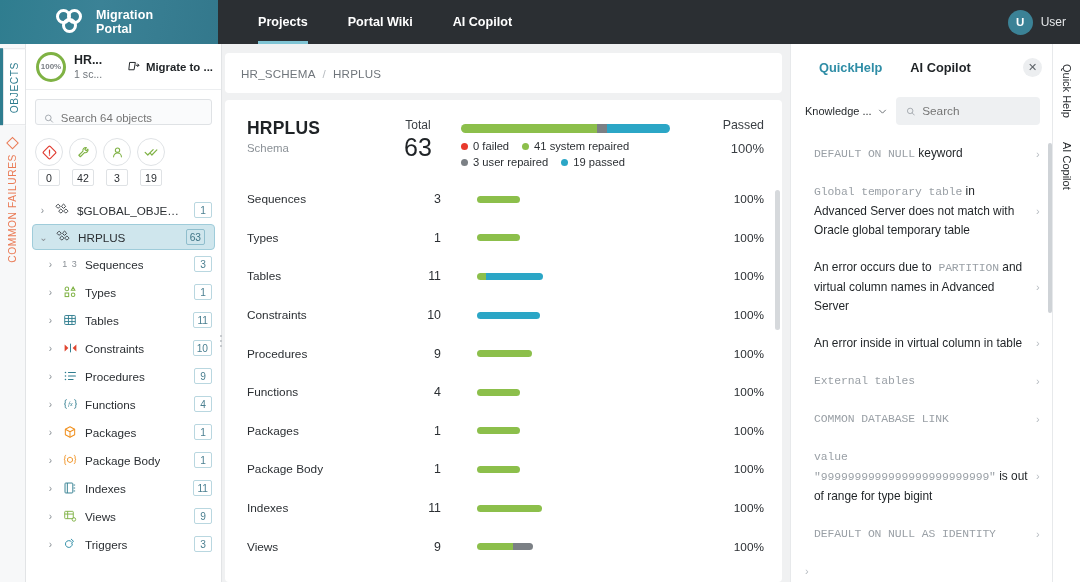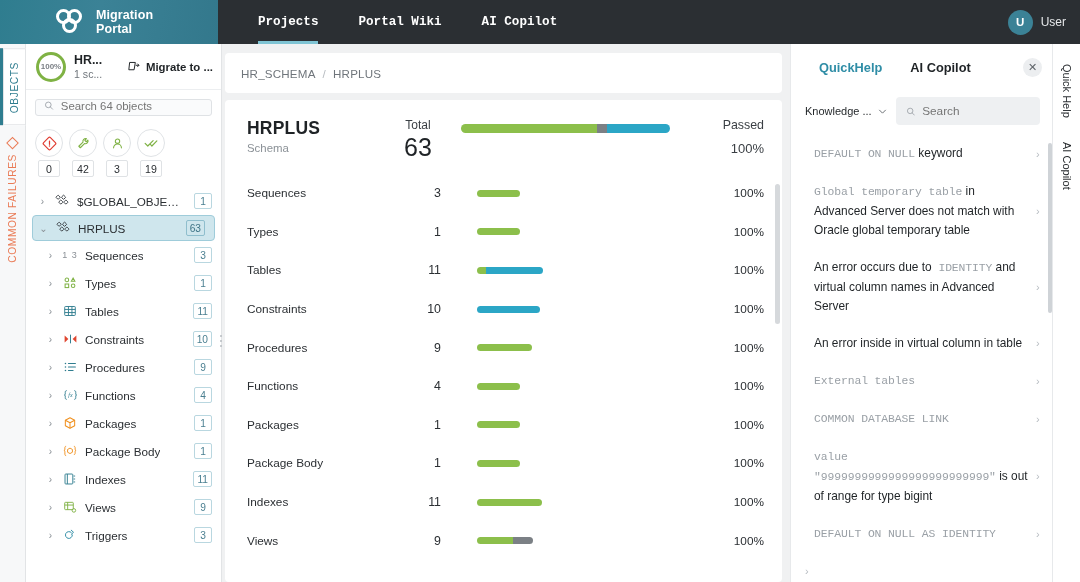--- a/index.html
+++ b/index.html
@@ -23,21 +23,21 @@
     width: 15px; height: 15px;
   }
   .brand-logo span.a { left: 0; top: 0; }
   .brand-logo span.b { left: 11px; top: 0; }
   .brand-logo span.c { left: 5.5px; top: 9px; }
   .brand-name { color:#fff; font-size: 12.5px; font-weight: bold; line-height: 14.5px; letter-spacing:.1px; }
 
   .mainnav { display: flex; align-items: stretch; padding-left: 20px; gap: 0; }
   .navitem {
     color: #fff; font-size: 12.6px; font-weight: bold; padding: 0 20px;
-    display: flex; align-items: center; position: relative; cursor: pointer; white-space: nowrap; font-family: Liberation Mono, monospace;
+    display: flex; align-items: center; position: relative; cursor: pointer; white-space: nowrap;
   }
   .navitem.active::after {
     content:""; position: absolute; left: 20px; right: 20px; bottom: 0; height: 3px; background: #7fc4d4;
   }
   .topbar-right { margin-left: auto; display: flex; align-items: center; padding-right: 14px; gap: 8px; }
   .avatar {
     width: 25px; height: 25px; border-radius: 50%; background: #3b8296; color: #fff;
     font-size: 11.5px; font-weight: bold; display: flex; align-items: center; justify-content: center;
   }
   .username { color: #e6e8ea; font-size: 12px; }
@@ -69,22 +69,22 @@
   .ring { width: 30px; height: 30px; border-radius: 50%; border: 3px solid #7fb244;
           display:flex; align-items:center; justify-content:center; flex: 0 0 30px; }
   .ring span { font-size: 8px; color: #7a7f85; font-weight: 600; }
   .proj-meta { min-width:0; }
   .proj-title { font-size: 12.4px; font-weight: bold; color:#1f2326; line-height: 14px; white-space: nowrap; }
   .proj-sub { font-size: 10.6px; color: #6f757b; line-height: 14px; white-space: nowrap; }
   .migrate-btn { margin-left: auto; display: flex; align-items: center; gap: 5px; cursor: pointer;
                  font-size: 11.4px; font-weight: bold; color: #1f2326; white-space: nowrap; }
 
   .search-wrap { padding: 9px 9px 7px; }
-  .search-box { height: 17px; border: 1px solid #dfe2e5; border-radius: 3px; background: #fafbfc;
-                display:flex; align-items:flex-start; gap:7px; padding: 0 8px; }
+  .search-box { height: 26px; border: 1px solid #dfe2e5; border-radius: 3px; background: #fafbfc;
+                display:flex; align-items:flex-end; gap:7px; padding: 0 8px; }
   .search-box input { border: 0; background: transparent; outline: none; font-size: 11.4px;
                       color: #6f757b; font-family: inherit; width: 100%; }
 
   .stats { display: flex; gap: 6px; padding: 6px 9px 10px; }
   .stat { display: flex; flex-direction: column; align-items: center; gap: 3px; cursor: pointer; }
   .stat-circle { width: 28px; height: 28px; border-radius: 50%; border: 1px solid #e0e3e6;
                  display:flex; align-items:center; justify-content:center; background:#fff; }
   .stat-badge { min-width: 22px; height: 17px; border: 1px solid #dfe2e5; border-radius: 2px;
                 font-size: 10.6px; color: #2b2f33; display:flex; align-items:center; justify-content:center;
                 padding: 0 4px; background:#fff; }
@@ -481,20 +481,38 @@
           <div class="sum-total">
             <div class="lbl">Total</div>
             <div class="num">63</div>
           </div>
           <div class="sum-bars">
             <div class="bigbar" id="bigbar">
                 <div style="flex: 0 0 65.0794%; background: rgb(140, 191, 75);"></div>
                 <div style="flex: 0 0 4.7619%; background: rgb(123, 128, 133);"></div>
                 <div style="flex: 0 0 30.1587%; background: rgb(43, 166, 198);"></div>
               </div>
+            <div class="legend" id="legend">
+                <div class="lg">
+                  <span class="dot" style="background: rgb(232, 57, 44);"></span>
+                  <span>0 failed</span>
+                </div>
+                <div class="lg">
+                  <span class="dot" style="background: rgb(140, 191, 75);"></span>
+                  <span>41 system repaired</span>
+                </div>
+                <div class="lg">
+                  <span class="dot" style="background: rgb(123, 128, 133);"></span>
+                  <span>3 user repaired</span>
+                </div>
+                <div class="lg">
+                  <span class="dot" style="background: rgb(43, 166, 198);"></span>
+                  <span>19 passed</span>
+                </div>
+              </div>
           </div>
           <div class="sum-pass">
             <div class="lbl">Passed</div>
             <div class="num">100%</div>
           </div>
         </div>
         <div class="rows" id="rows">
           <div class="vscroll"></div>
         <div class="row">
               <div class="r-name">Sequences</div>
@@ -627,21 +645,21 @@
         <div class="kb-scroll"></div>
       <div class="kb-item">
             <div class="kb-text"><span class="mono">DEFAULT ON NULL</span><span> keyword</span></div>
             <span class="kb-chev">›</span>
           </div>
           <div class="kb-item">
             <div class="kb-text"><span class="mono">Global temporary table</span><span> in Advanced Server does not match with Oracle global temporary table</span></div>
             <span class="kb-chev">›</span>
           </div>
           <div class="kb-item">
-            <div class="kb-text"><span>An error occurs due to</span><span class="mono"> IDENTITY</span><span> and virtual column names in Advanced Server</span></div>
+            <div class="kb-text"><span>An error occurs due to</span><span class="mono"> PARTITION</span><span> and virtual column names in Advanced Server</span></div>
             <span class="kb-chev">›</span>
           </div>
           <div class="kb-item">
             <div class="kb-text"><span>An error inside in virtual column in table</span></div>
             <span class="kb-chev">›</span>
           </div>
           <div class="kb-item">
             <div class="kb-text"><span class="mono">External tables</span></div>
             <span class="kb-chev">›</span>
           </div>

